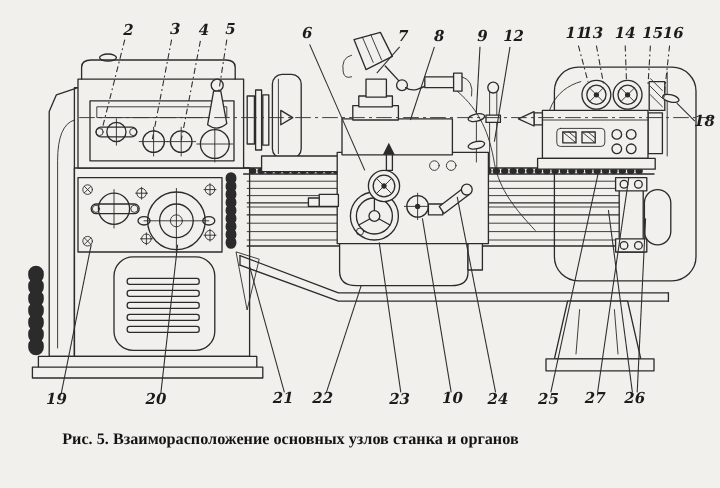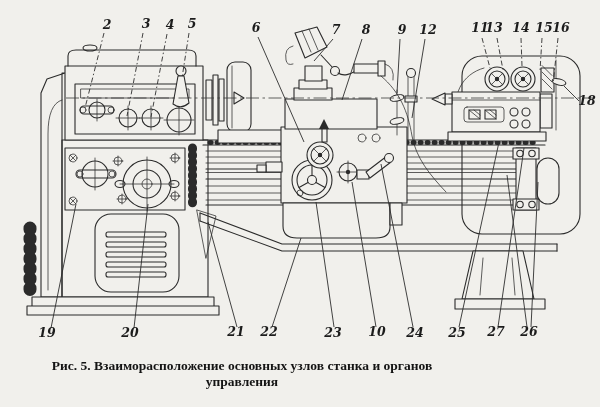--- a/index.html
+++ b/index.html
@@ -331,15 +331,14 @@
         <line x1="498" y1="327" x2="524" y2="148" class="leader"></line>
         <text x="496" y="336" class="callout">27</text>
         <line x1="527" y1="327" x2="507" y2="175" class="leader"></line>
         <line x1="531" y1="327" x2="538" y2="182" class="leader"></line>
         <text x="529" y="336" class="callout">26</text>
       </g>
   </svg>
 
   <div class="caption">
     <div>Рис. 5. Взаиморасположение основных узлов станка и органов</div>
-    <div>управления</div>
   </div>
 </div>
 
 </body></html>

